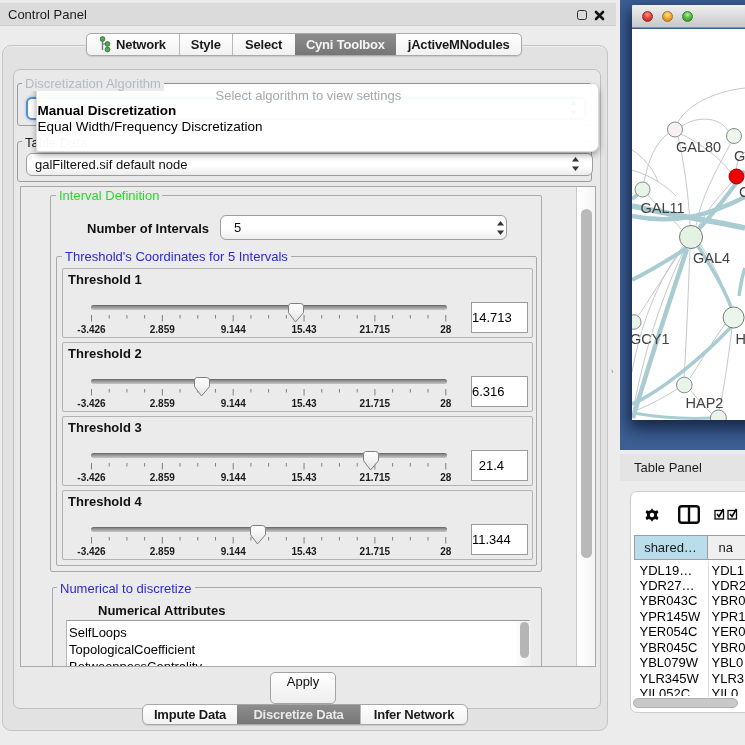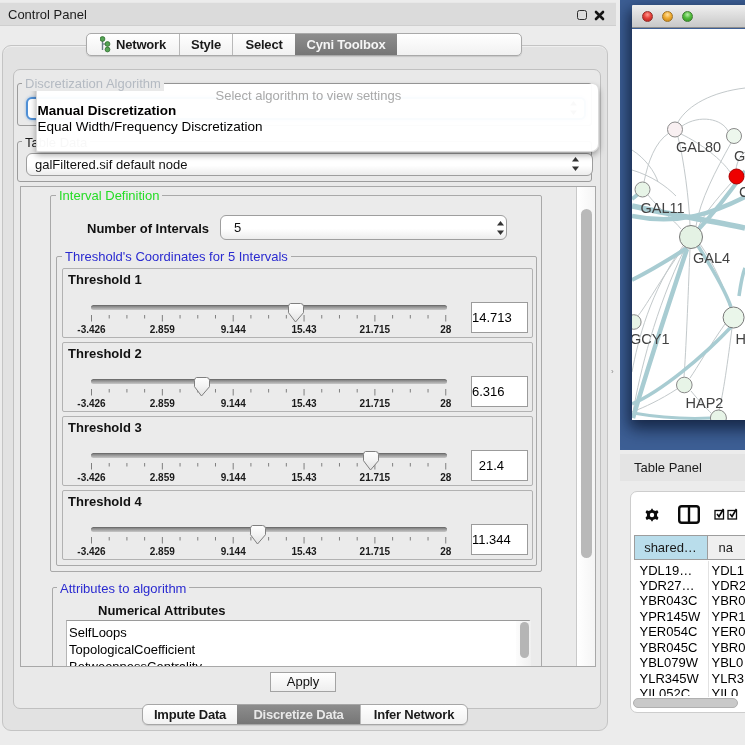--- a/index.html
+++ b/index.html
@@ -55,21 +55,21 @@
 .thumbwrap { position:absolute; width:356px; height:1px; }
 .tfield { position:absolute; left:408px; top:33px; width:57px; height:31px; background:#fff; border:1px solid #9b9b9b; font-size:13px; color:#000; text-align:right; line-height:30px; padding-right:23px; }
 
 
 #numattr { position:absolute; left:36px; top:416px; font-size:13px; font-weight:bold; color:#111;padding-left:41px; }
 #attrlist { position:absolute; left:44.5px; top:433px; width:464px; height:60px; background:#fff; border:1px solid #b5b5b5; border-top:1px solid #9a9a9a; }
 .litem { position:absolute; left:2.5px; font-size:13px; color:#000; }
 #althumb { position:absolute; left:453px; top:1px; width:9px; height:36px; background:#b5b5b5; border-radius:5px; }
 #altrack { position:absolute; left:449px; top:0; width:15px; height:58px; background:linear-gradient(to right,#fcfcfc,#f0f0f0); }
 
-#apply { left:270px; top:672px; width:66px; height:20px; background:linear-gradient(#ffffff,#eeeeee); border:1px solid #a3a3a3; border-radius:0; font-size:13px; color:#111; text-align:center; line-height:18px; }
+#apply { left:270px; top:672px; width:66px; height:32px; background:linear-gradient(#ffffff,#eeeeee); border:1px solid #a3a3a3; border-radius:5px; font-size:13px; color:#111; text-align:center; line-height:18px; }
 
 
 #subtabs { left:142px; top:704px; height:21px; display:flex; border:1px solid #a6a6a6; border-radius:6px; overflow:hidden; background:linear-gradient(#ffffff,#f1f1f1); box-shadow:0 1px 1px rgba(0,0,0,0.1); }
 .sseg { height:100%; display:flex; align-items:center; justify-content:center; font-size:13px; font-weight:bold; color:#1a1a1a; letter-spacing:-0.2px; }
 #seg-disc { background:linear-gradient(#8d8d8d,#767676); color:#e9e9e9; }
 .ssep { width:1px; height:100%; background:#b9b9b9; }
 
 
 #divarr { left:611px; top:367px; font-size:8px; color:#8a8a8a; }
 
@@ -115,20 +115,21 @@
         <line x1="2.5" y1="8" x2="7.5" y2="8" stroke="#6b7b86" stroke-width="1.2"></line>
         <circle cx="2.5" cy="3" r="2.4" fill="#55a555" stroke="#2d6b2d" stroke-width="0.8"></circle>
         <circle cx="7.5" cy="8" r="2.4" fill="#55a555" stroke="#2d6b2d" stroke-width="0.8"></circle>
         <circle cx="7.5" cy="13.5" r="2.4" fill="#55a555" stroke="#2d6b2d" stroke-width="0.8"></circle>
       </svg>Network</div>
   <div class="tsep"></div>
   <div class="tseg" style="width:52px">Style</div>
   <div class="tsep"></div>
   <div class="tseg" style="width:62px">Select</div>
   <div class="tseg" id="seg-cyni" style="width:102px">Cyni Toolbox</div>
+  <div class="tseg" style="width:125px">jActiveMNodules</div>
 </div>
 
 <div class="tbx" style="left:17px;top:83px;width:575px;height:43px"></div>
 <div class="tbxlbl" style="left:22px;top:76px;color:#b4bac2;z-index:60">Discretization Algorithm</div>
 <div id="combo-alg" class="abs"></div>
 <div class="arrows" style="left:569px;top:100px">
     <svg width="9" height="16" viewBox="0 0 9 16">
       <path d="M4.5 1 L8 5.5 H1 Z" fill="#444"></path>
       <path d="M4.5 15 L1 10.5 H8 Z" fill="#444"></path>
     </svg>
@@ -357,21 +358,21 @@
               <stop offset="1" stop-color="#e2e2e2"></stop>
             </linearGradient>
           </defs>
 <path d="M 3.5 0.5 h 10 a 3 3 0 0 1 3 3 v 6.2 L 8.5 19 L 1.5 9.7 v -6.2 a 3 3 0 0 1 2 -3 z" fill="url(#thg4)" stroke="#7f7f7f" stroke-width="1"></path>
 </svg>
       </div>
 <div class="tfield">11.344</div>
 </div>
 
   <div class="grp" style="left:31px;top:400px;width:490px;height:100px"></div>
-  <div class="grplbl" style="left:36px;top:394px;color:#2a2ad0">Attributes to algorithm</div>
+  <div class="grplbl" style="left:36px;top:394px;color:#2a2ad0">Numerical to discretize</div>
   <div id="numattr">Numerical Attributes</div>
   <div id="attrlist">
     <div class="litem" style="top:4px">SelfLoops</div>
     <div class="litem" style="top:21px">TopologicalCoefficient</div>
     <div class="litem" style="top:38px">BetweennessCentrality</div>
     <div id="altrack"></div>
     <div id="althumb"></div>
   </div>
   <div id="vtrack"></div>
   <div id="vthumb"></div>

